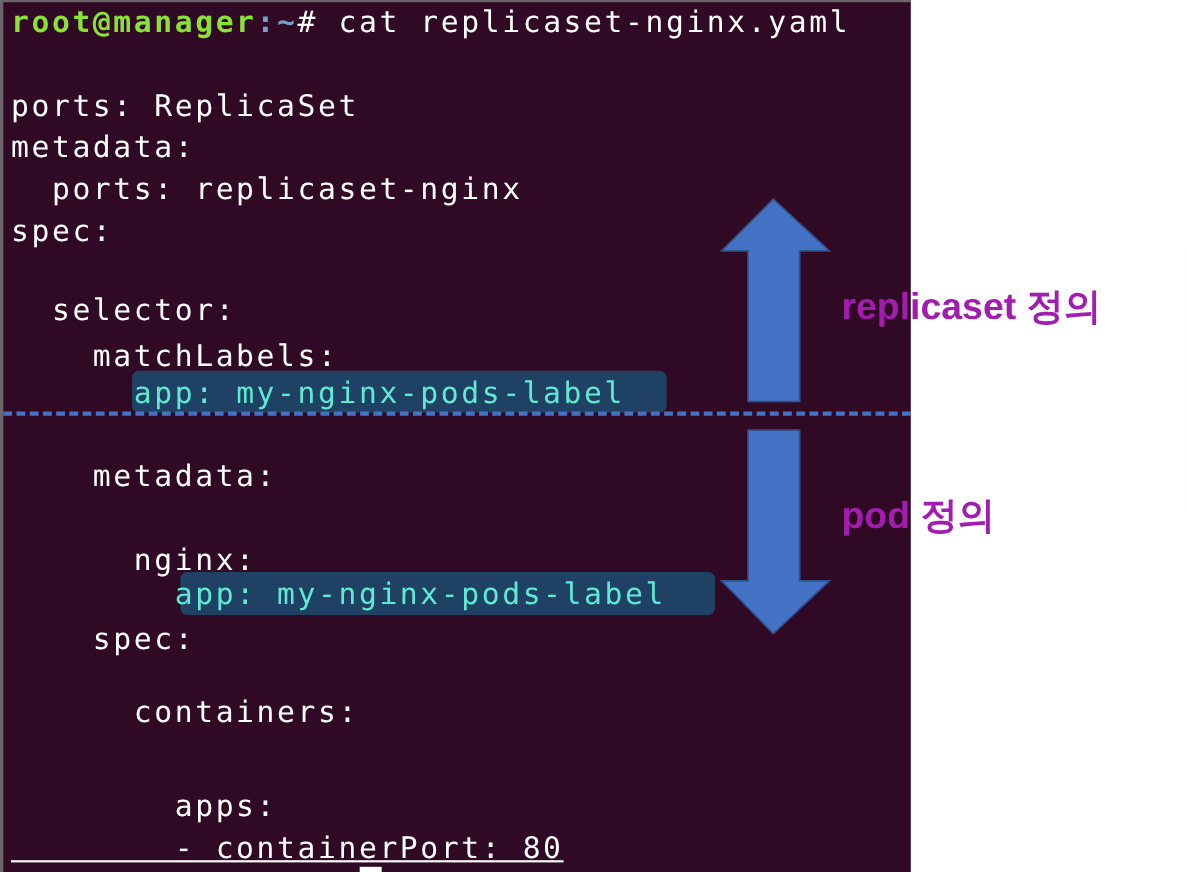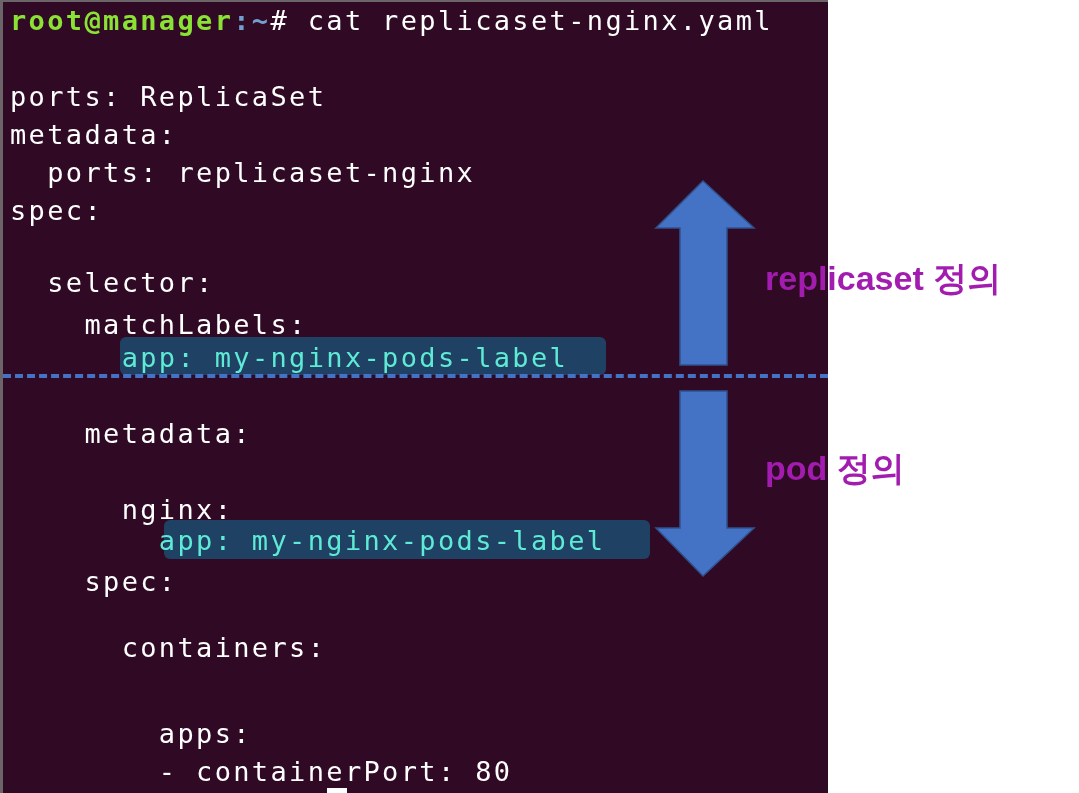--- a/index.html
+++ b/index.html
@@ -54,21 +54,21 @@
 
   <div class="line" style="top:413px;">    metadata:</div>
   <div class="line" style="top:489px;">      nginx:</div>
 
   <div class="hl" style="left:161px; top:518px; width:486px; height:39px;"></div>
   <div class="line" style="top:520px;"><span>        </span><span class="hl-text">app: my-nginx-pods-label</span></div>
 
   <div class="line" style="top:561px;">    spec:</div>
   <div class="line" style="top:599px;margin-top:28px;">      containers:</div>
   <div class="line" style="top:713px;">        apps:</div>
-  <div class="line" style="top:751px;">        - containerPort: 80</div>
+  <div class="line" style="top:751px;text-decoration:underline;">        - containerPort: 80</div>
 
   <div class="cursor"></div>
 </div>
 
 <div class="divider"></div>
 
 <svg class="arrow" style="left:650px; top:178px;" width="108" height="192" viewBox="0 0 108 192">
   <polygon points="53,3 104,50 77,50 77,187 30,187 30,50 6,50" fill="#4472c4" stroke="#2f528f" stroke-width="1.5"></polygon>
 </svg>
 

